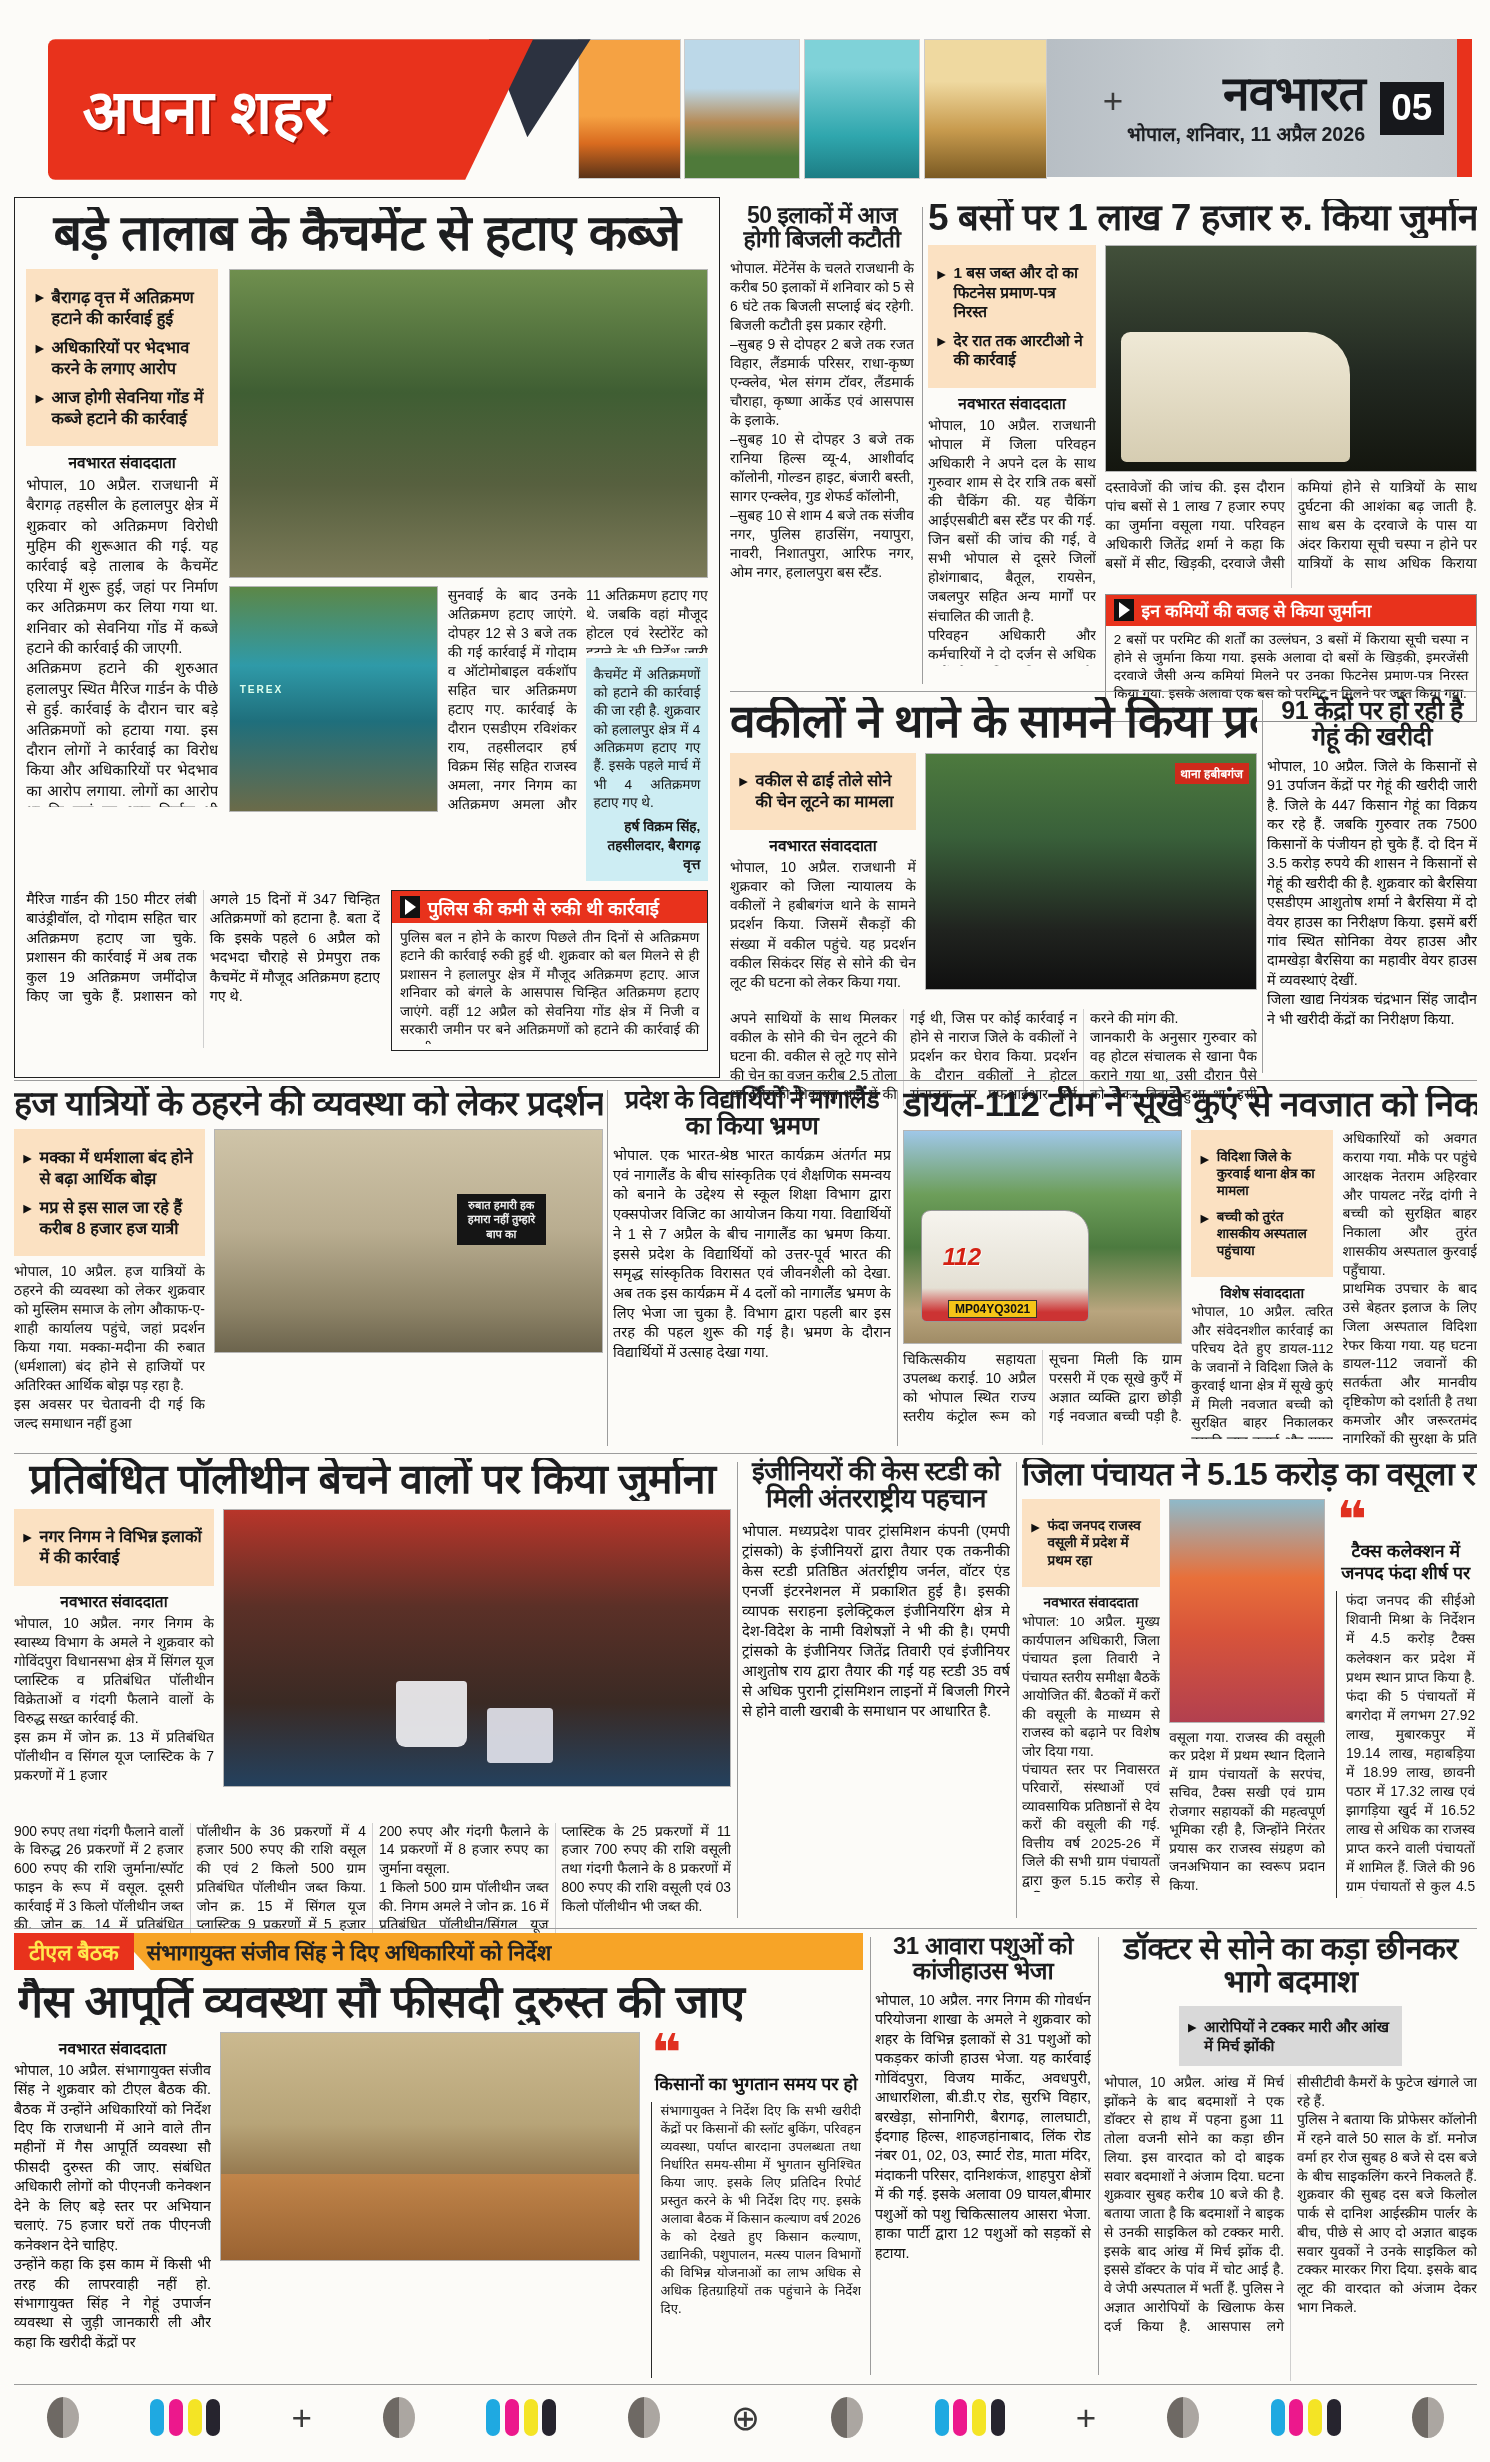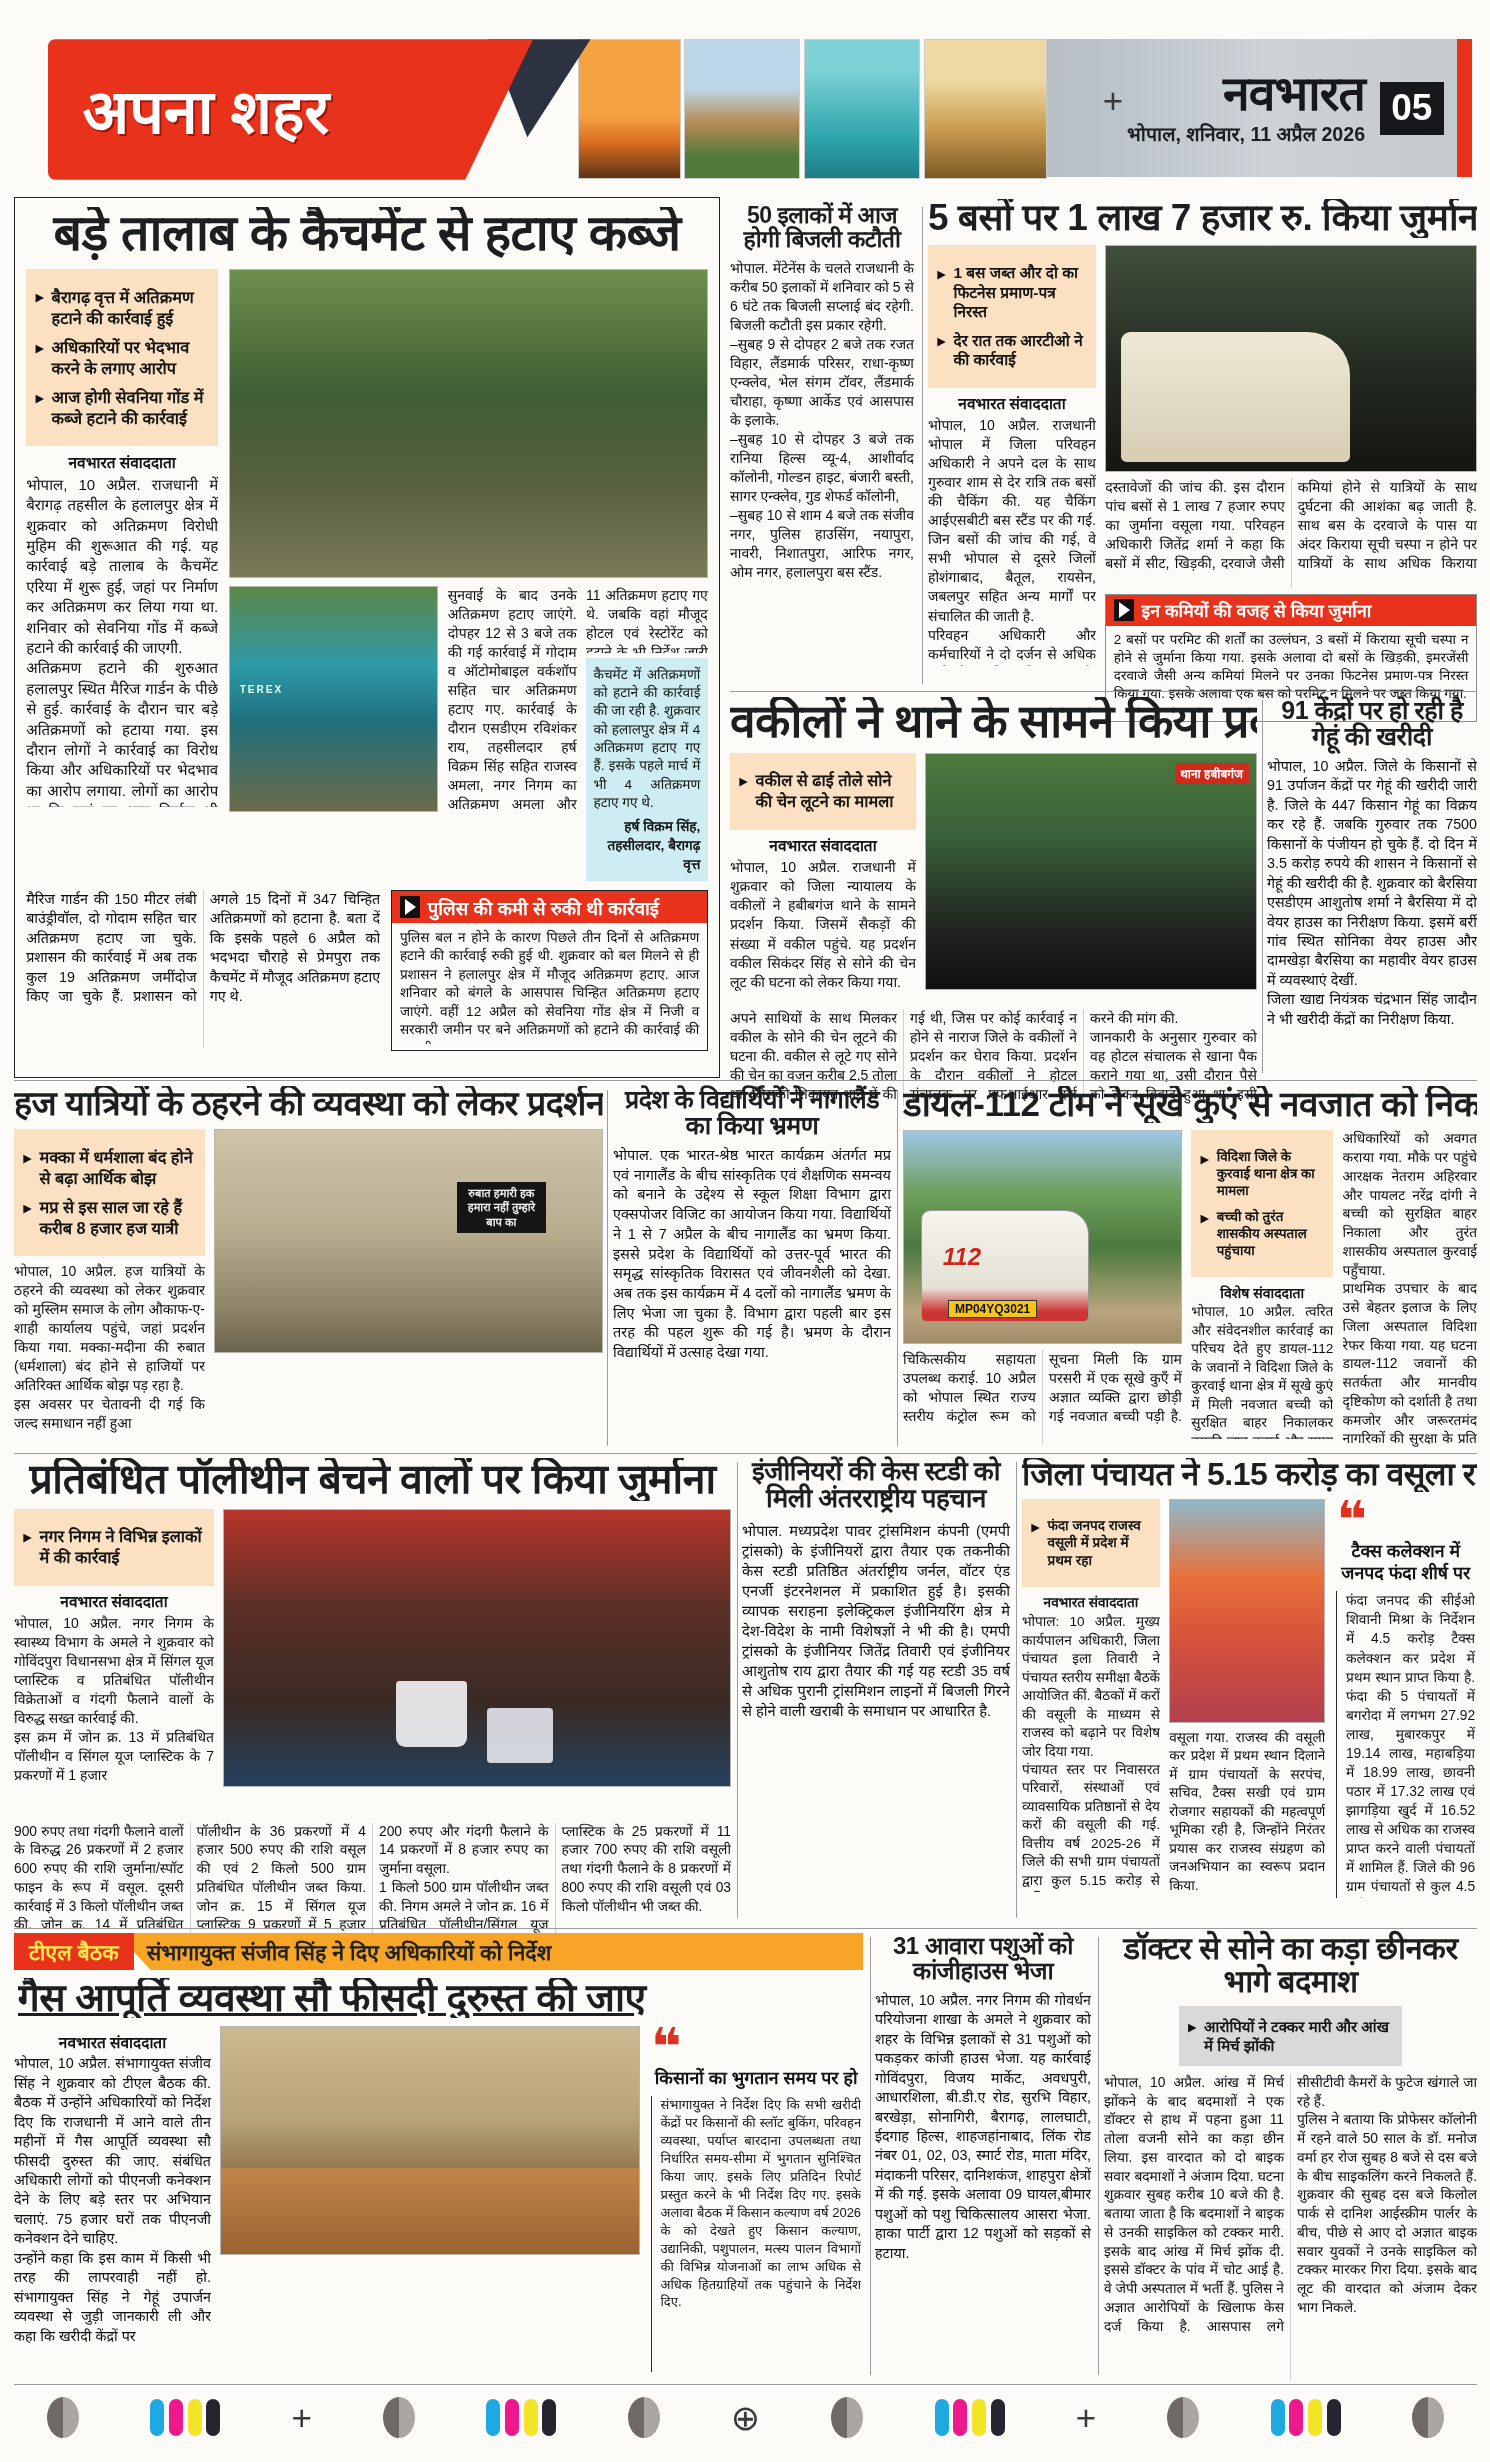--- a/index.html
+++ b/index.html
@@ -218,21 +218,21 @@
           <div class="bi">
               <span class="tri">▶</span>
               <span>मप्र से इस साल जा रहे हैं करीब 8 हजार हज यात्री</span>
             </div>
         </div>
         <div class="bd" style="height:175px;margin-top:5.6px;font-size:14px;">भोपाल, 10 अप्रैल. हज यात्रियों के ठहरने की व्यवस्था को लेकर शुक्रवार को मुस्लिम समाज के लोग औकाफ-ए-शाही कार्यालय पहुंचे, जहां प्रदर्शन किया गया. मक्का-मदीना की रुबात (धर्मशाला) बंद होने से हाजियों पर अतिरिक्त आर्थिक बोझ पड़ रहा है.
 इस अवसर पर चेतावनी दी गई कि जल्द समाधान नहीं हुआ</div>
       </div>
       <div style="flex:1;">
         <div class="photo" style="height:222px;background:linear-gradient(180deg,#cfc4a8 0%,#b9ad90 45%,#8e8468 80%,#6c644d 100%);">
-          <span class="placard" style="right:56px;top:52px;width:78px;">रुबात हमारी हक हमारा नहीं तुम्हारे बाप का</span>
+          <span class="placard" style="right:56px;top:64px;width:78px;">रुबात हमारी हक हमारा नहीं तुम्हारे बाप का</span>
         </div>
       </div>
     </div>
   </section>
 
   <section class="abs" style="left:613px;top:1086px;width:278px;height:361px;">
     <h2 class="hl center" style="font-size:25px;margin:0 0 7.5px 0;">प्रदेश के विद्यार्थियों ने नागालैंड का किया भ्रमण</h2>
     <div class="bd" style="height:300px;font-size:14.5px;">भोपाल. एक भारत-श्रेष्ठ भारत कार्यक्रम अंतर्गत मप्र एवं नागालैंड के बीच सांस्कृतिक एवं शैक्षणिक समन्वय को बनाने के उद्देश्य से स्कूल शिक्षा विभाग द्वारा एक्सपोजर विजिट का आयोजन किया गया. विद्यार्थियों ने 1 से 7 अप्रैल के बीच नागालैंड का भ्रमण किया. इससे प्रदेश के विद्यार्थियों को उत्तर-पूर्व भारत की समृद्ध सांस्कृतिक विरासत एवं जीवनशैली को देखा. अब तक इस कार्यक्रम में 4 दलों को नागालैंड भ्रमण के लिए भेजा जा चुका है. विभाग द्वारा पहली बार इस तरह की पहल शुरू की गई है। भ्रमण के दौरान विद्यार्थियों में उत्साह देखा गया.</div>
   </section>
 
@@ -320,21 +320,21 @@
     </div>
   </section>
 
   <section class="abs" style="left:14px;top:1933px;width:849px;height:445px;">
     <div style="display:flex;height:37px;">
       <div style="background:#e8321c;color:#ffe84d;font-weight:bold;font-size:21.4px;display:flex;align-items:center;padding:0 15px;">टीएल बैठक</div>
       <div style="flex:1;background:#f7a427;color:#222;font-weight:bold;font-size:21.4px;display:flex;align-items:center;padding:0 13px;clip-path:polygon(0 0,100% 0,100% 100%,17px 100%,0 50%);">
         <span>संभागायुक्त संजीव सिंह ने दिए अधिकारियों को निर्देश</span>
       </div>
     </div>
-    <h2 class="hl nowrap" style="font-size:39px;margin:7.5px 0 7.5px 3.7px;text-decoration:underline;">गैस आपूर्ति व्यवस्था सौ फीसदी दुरुस्त की जाए</h2>
+    <h2 class="hl nowrap" style="font-size:45px;margin:7.5px 0 7.5px 3.7px;">गैस आपूर्ति व्यवस्था सौ फीसदी दुरुस्त की जाए</h2>
     <div style="display:flex;gap:9.3px;">
       <div style="width:197px;flex:0 0 auto;">
         <div class="byl">नवभारत संवाददाता</div>
         <div class="bd" style="height:296px;font-size:14.3px;">भोपाल, 10 अप्रैल. संभागायुक्त संजीव सिंह ने शुक्रवार को टीएल बैठक की. बैठक में उन्होंने अधिकारियों को निर्देश दिए कि राजधानी में आने वाले तीन महीनों में गैस आपूर्ति व्यवस्था सौ फीसदी दुरुस्त की जाए. संबंधित अधिकारी लोगों को पीएनजी कनेक्शन देने के लिए बड़े स्तर पर अभियान चलाएं. 75 हजार घरों तक पीएनजी कनेक्शन देने चाहिए.
 उन्होंने कहा कि इस काम में किसी भी तरह की लापरवाही नहीं हो. संभागायुक्त सिंह ने गेहूं उपार्जन व्यवस्था से जुड़ी जानकारी ली और कहा कि खरीदी केंद्रों पर</div>
       </div>
       <div style="flex:1;">
         <div class="photo" style="height:227px;background:linear-gradient(180deg,#cbb98f 0%,#b7a478 40%,#8a6b42 70%,#5f4426 100%);">
           <div style="position:absolute;left:0;bottom:0;width:100%;height:38%;background:linear-gradient(180deg,#c1854a,#9a6332);"></div>
         </div>

